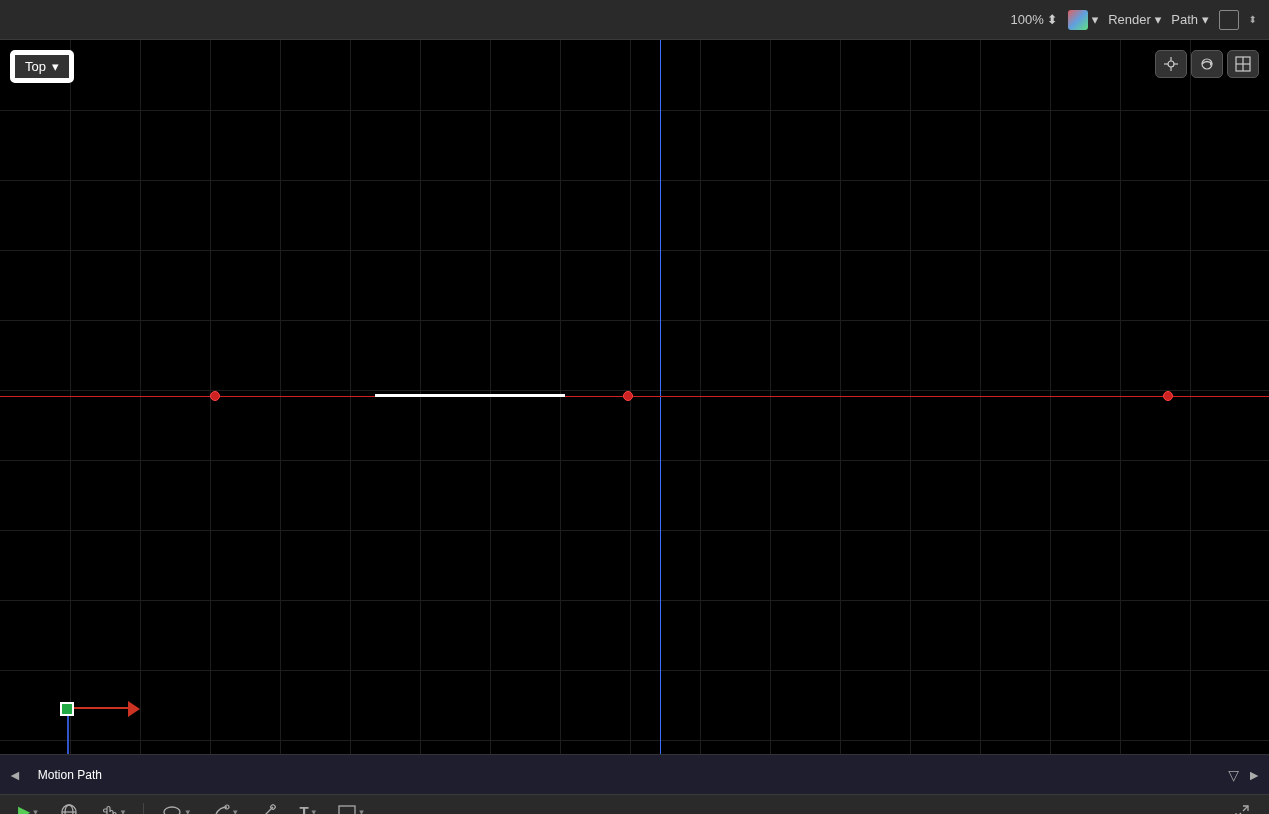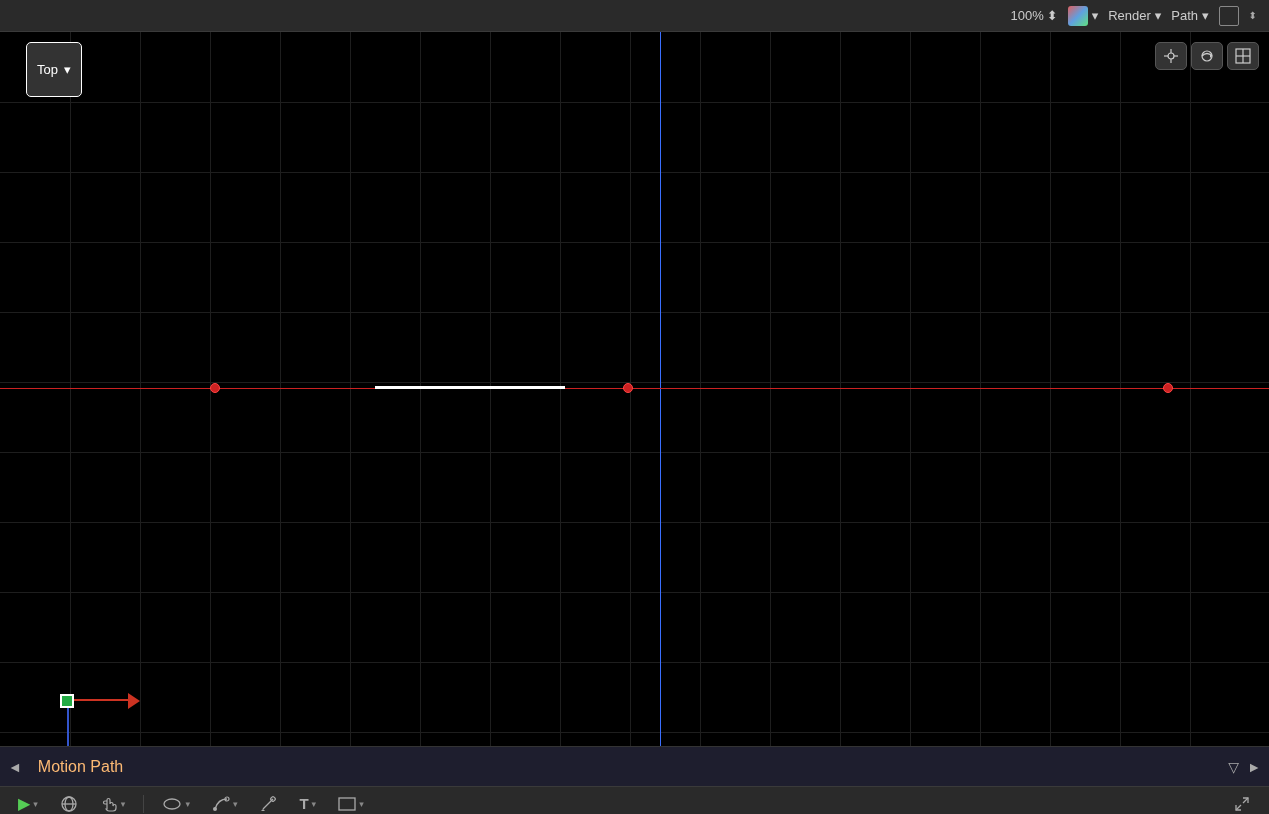--- a/index.html
+++ b/index.html
@@ -7,21 +7,21 @@
       width: 1269px;
       height: 814px;
       background: #1a1a1a;
       font-family: -apple-system, BlinkMacSystemFont, 'Helvetica Neue', sans-serif;
       overflow: hidden;
       color: #fff;
     }
 
     
     #top-toolbar {
-      height: 32px;
+      height: 40px;
       background: #2a2a2a;
       border-bottom: 1px solid #3a3a3a;
       display: flex;
       align-items: center;
       justify-content: flex-end;
       padding: 0 12px;
       gap: 10px;
     }
     .toolbar-item {
       display: flex;
@@ -122,25 +122,25 @@
       background: #ffffff;
       top: 354px;
       left: 375px;
       width: 190px;
     }
 
     
     #view-label {
       position: absolute;
       top: 10px;
-      left: 26px;
+      left: 10px;
       background: #333;
-      border: 1px solid #ffffff;
+      border: 5px solid #ffffff;
       border-radius: 5px;
-      padding: 19px 10px;
+      padding: 4px 10px;
       font-size: 13px;
       color: #fff;
       display: flex;
       align-items: center;
       gap: 6px;
       cursor: pointer;
       z-index: 10;
     }
 
     
@@ -218,22 +218,22 @@
       padding: 0 8px;
       gap: 8px;
     }
     .timeline-icon {
       color: #aaa;
       font-size: 14px;
       cursor: pointer;
     }
     .timeline-label {
       flex: 1;
-      font-size: 16px;
-      color: #fdba74;
+      font-size: 12px;
+      color: #ffffff;
       padding-left: 8px;
     }
     .timeline-marker {
       color: #aaa;
       font-size: 14px;
     }
 
     
     #bottom-toolbar {
       height: 34px;

